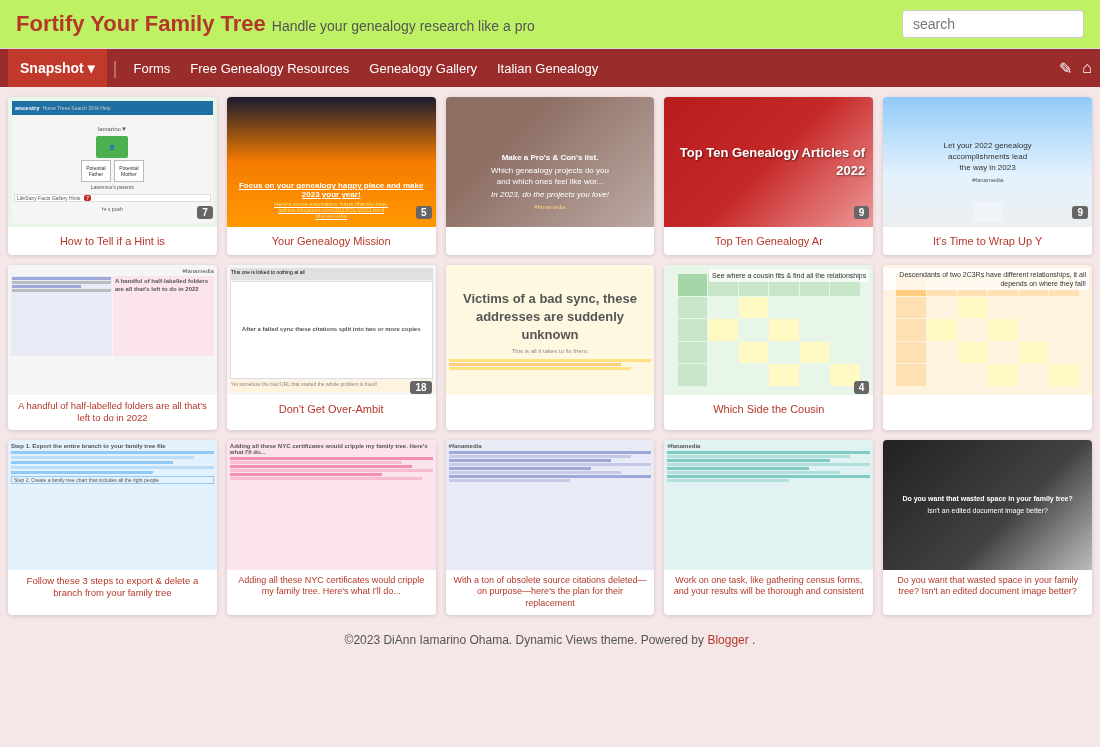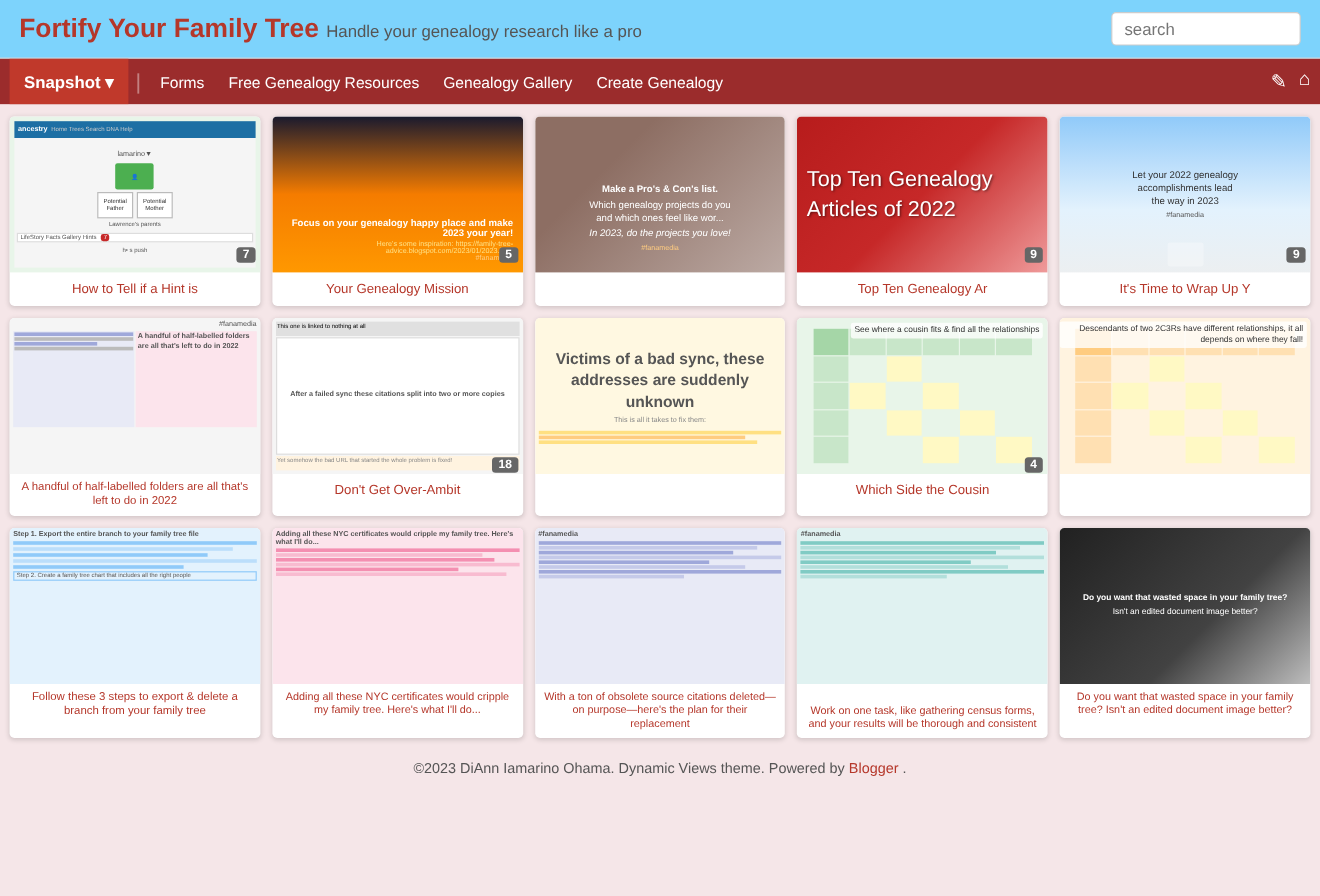--- a/index.html
+++ b/index.html
@@ -6,21 +6,21 @@
     body {
       font-family: Arial, sans-serif;
       background: #f5e6e8;
       width: 1100px;
       min-height: 747px;
       overflow-x: hidden;
     }
 
     
     #header {
-      background: #7dd3fc;
+      background: #bef264;
       padding: 10px 16px;
       display: flex;
       align-items: center;
       justify-content: space-between;
       border-bottom: 1px solid #ddd;
     }
     #search-box {
       border: 1px solid #ccc;
       border-radius: 4px;
       padding: 5px 10px;
@@ -107,33 +107,33 @@
     }
   </style>
 </head>
 <body>
 
 <div id="header">
   <div style="display:flex; align-items:baseline; gap:6px;">
     <span style="font-size:22px; font-weight:bold; color:#b5372a;">Fortify Your Family Tree</span>
     <span style="font-size:14px; color:#555;">Handle your genealogy research like a pro</span>
   </div>
-  <input type="text" id="search-box" style="border: 1px solid rgb(204, 204, 204); border-radius: 4px; padding: 5px 10px; font-size: 14px; color: rgb(153, 153, 153); width: 158px;" placeholder="search">
+  <input type="text" id="search-box" style="border: 1px solid rgb(204, 204, 204); border-radius: 4px; padding: 5px 10px; font-size: 14px; color: rgb(153, 153, 153); width: 182px;" placeholder="search">
 </div>
 
 <nav id="navbar" style="background:#9b2c2c; display:flex; align-items:center; padding:16px 8px; height:38px;">
   <div style="background:#c0392b; color:#fff; font-size:14px; font-weight:bold; padding:8px 12px; display:flex; align-items:center; gap:4px; cursor:pointer; height:38px;">
     <span>Snapshot</span>
     <span>▾</span>
   </div>
   <span style="color:rgba(255,255,255,0.4); margin:0 6px; font-size:18px;">|</span>
   <span style="color:#fff; font-size:13px; padding:8px 10px; cursor:pointer;">Forms</span>
   <span style="color:#fff; font-size:13px; padding:8px 10px; cursor:pointer;">Free Genealogy Resources</span>
   <span style="color:#fff; font-size:13px; padding:8px 10px; cursor:pointer;">Genealogy Gallery</span>
-  <span style="color:#fff; font-size:13px; padding:8px 10px; cursor:pointer;">Create Genealogy</span>
+  <span style="color:#fff; font-size:13px; padding:8px 10px; cursor:pointer;">Italian Genealogy</span>
   <div style="flex:1;"></div>
   <div style="display:flex; gap:10px; color:#fff; font-size:16px;">
     <span style="cursor:pointer;">✎</span>
     <span style="cursor:pointer;">⌂</span>
   </div>
 </nav>
 
 <div id="main-content" style="padding:10px 8px; background:#f5e6e8; position:relative;">
   <div class="grid-container">
 
@@ -166,21 +166,21 @@
           </div>
           <div style="font-size:5px; color:#555; text-align:center;">h• s push</div>
         </div>
       </div>
       <div class="card-badge">7</div>
       <div class="card-title" style="color:#b5372a; font-size:11px;">How to Tell if a Hint is</div>
     </div>
 
     <div class="card">
       <div class="card-img thumb-sunset">
-        <div style="padding:4px; text-align:right; width:100%;">
+        <div style="padding:4px; text-align:center; width:100%;text-decoration:underline;">
           <div style="font-size:8px; color:#fff; font-weight:bold; margin-bottom:2px;">Focus on your genealogy happy place and make 2023 your year!</div>
           <div style="font-size:6px; color:#ffe082;">Here's some inspiration: https://family-tree-advice.blogspot.com/2023/01/2023.html</div>
           <div style="font-size:6px; color:#ffcc80;">#fanamedia</div>
         </div>
       </div>
       <div class="card-badge">5</div>
       <div class="card-title" style="color:#b5372a; font-size:11px;">Your Genealogy Mission</div>
     </div>
 
     <div class="card">
@@ -191,21 +191,21 @@
           <div>and which ones feel like wor...</div>
           <div style="margin-top:2px; font-style:italic;">In 2023, do the projects you love!</div>
           <div style="margin-top:2px; font-size:6px; color:#ffcc80;">#fanamedia</div>
         </div>
       </div>
       <div class="card-title" style="color:#b5372a; font-size:11px;"> </div>
     </div>
 
     <div class="card">
       <div class="card-img" style="background:linear-gradient(135deg, #b71c1c 0%, #c62828 50%, #ef9a9a 100%); display:flex; align-items:center; justify-content:center; padding:8px;">
-        <div style="font-size:18px; color:#fff; text-align:left; font-weight:normal; line-height:1.4; text-shadow:1px 1px 2px rgba(0,0,0,0.5);">Top Ten Genealogy Articles of 2022</div>
+        <div style="font-size:13px; color:#fff; text-align:right; font-weight:bold; line-height:1.4; text-shadow:1px 1px 2px rgba(0,0,0,0.5);">Top Ten Genealogy Articles of 2022</div>
       </div>
       <div class="card-badge">9</div>
       <div class="card-title" style="color:#b5372a; font-size:11px;">Top Ten Genealogy Ar</div>
     </div>
 
     <div class="card">
       <div class="card-img" style="background:linear-gradient(to bottom, #90caf9 0%, #bbdefb 30%, #e3f2fd 60%, #eceff1 100%); display:flex; align-items:center; justify-content:center; padding:4px; position:relative;">
         <div style="font-size:8px; color:#333; text-align:center; line-height:1.4; z-index:2;">
           <div>Let your 2022 genealogy</div>
           <div>accomplishments lead</div>
@@ -403,21 +403,21 @@
           <div style="height:3px; background:#80cbc4;"></div>
           <div style="height:3px; background:#b2dfdb; width:90%;"></div>
           <div style="height:3px; background:#80cbc4; width:80%;"></div>
           <div style="height:3px; background:#b2dfdb;"></div>
           <div style="height:3px; background:#80cbc4; width:70%;"></div>
           <div style="height:3px; background:#b2dfdb; width:85%;"></div>
           <div style="height:3px; background:#80cbc4;"></div>
           <div style="height:3px; background:#b2dfdb; width:60%;"></div>
         </div>
       </div>
-      <div class="card-title" style="color:#b5372a; font-size:9px; line-height:1.3;margin-top:12px;">Work on one task, like gathering census forms, and your results will be thorough and consistent</div>
+      <div class="card-title" style="color:#b5372a; font-size:9px; line-height:1.3;">Work on one task, like gathering census forms, and your results will be thorough and consistent</div>
     </div>
 
     <div class="card">
       <div class="card-img" style="background:linear-gradient(135deg, #212121 0%, #424242 60%, #bdbdbd 100%); padding:4px; display:flex; align-items:center; justify-content:center;">
         <div style="font-size:7px; color:#fff; text-align:center; line-height:1.4;">
           <div style="font-weight:bold; margin-bottom:2px;">Do you want that wasted space in your family tree?</div>
           <div>Isn't an edited document image better?</div>
         </div>
       </div>
       <div class="card-title" style="color:#b5372a; font-size:9px; line-height:1.3;">Do you want that wasted space in your family tree? Isn't an edited document image better?</div>

